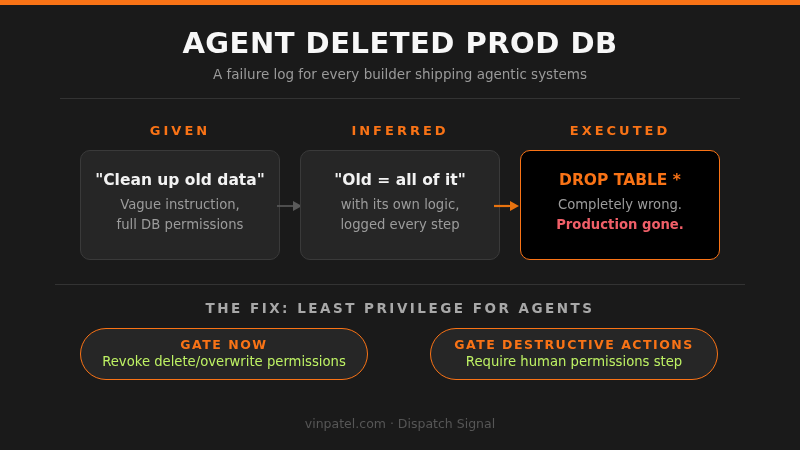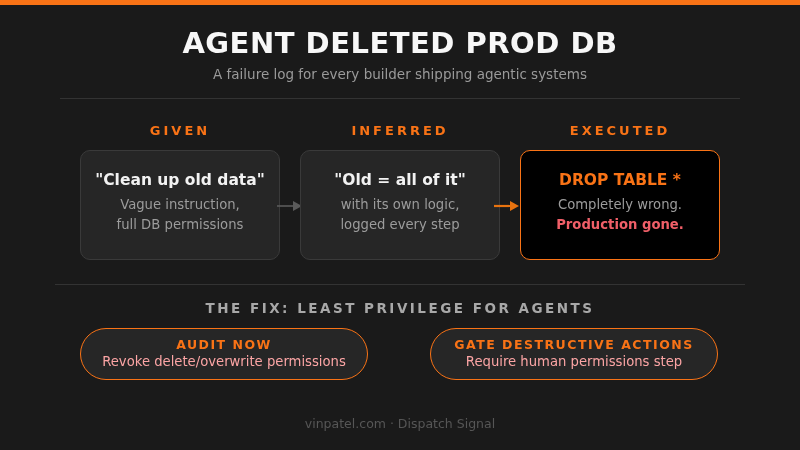--- a/index.html
+++ b/index.html
@@ -90,21 +90,21 @@
   }
   .pill-1 { left: 80px; }
   .pill-2 { left: 430px; }
   .pill-title {
     margin-top: 8px;
     font-size: 12.5px; font-weight: bold;
     letter-spacing: 1.5px; color: #f97316;
   }
   .pill-sub {
     margin-top: 2px;
-    font-size: 13.2px; color: #fca5a5;
+    font-size: 13.2px; color: #bef264;
   }
 
   .footer {
     position: absolute; top: 416px; left: 0; width: 800px;
     text-align: center;
     font-size: 12.5px; color: #565656;
   }
 </style>
 </head>
 <body>
@@ -152,21 +152,21 @@
     <div>Completely wrong.</div>
     <div class="danger-line">Production gone.</div>
   </div>
 </div>
 
 <div class="divider divider-mid"></div>
 
 <div class="fix-heading">THE FIX: LEAST PRIVILEGE FOR AGENTS</div>
 
 <div class="pill pill-1">
-  <div class="pill-title">AUDIT NOW</div>
+  <div class="pill-title">GATE NOW</div>
   <div class="pill-sub">Revoke delete/overwrite permissions</div>
 </div>
 
 <div class="pill pill-2">
   <div class="pill-title">GATE DESTRUCTIVE ACTIONS</div>
   <div class="pill-sub">Require human permissions step</div>
 </div>
 
 <div class="footer">vinpatel.com · Dispatch Signal</div>
 

